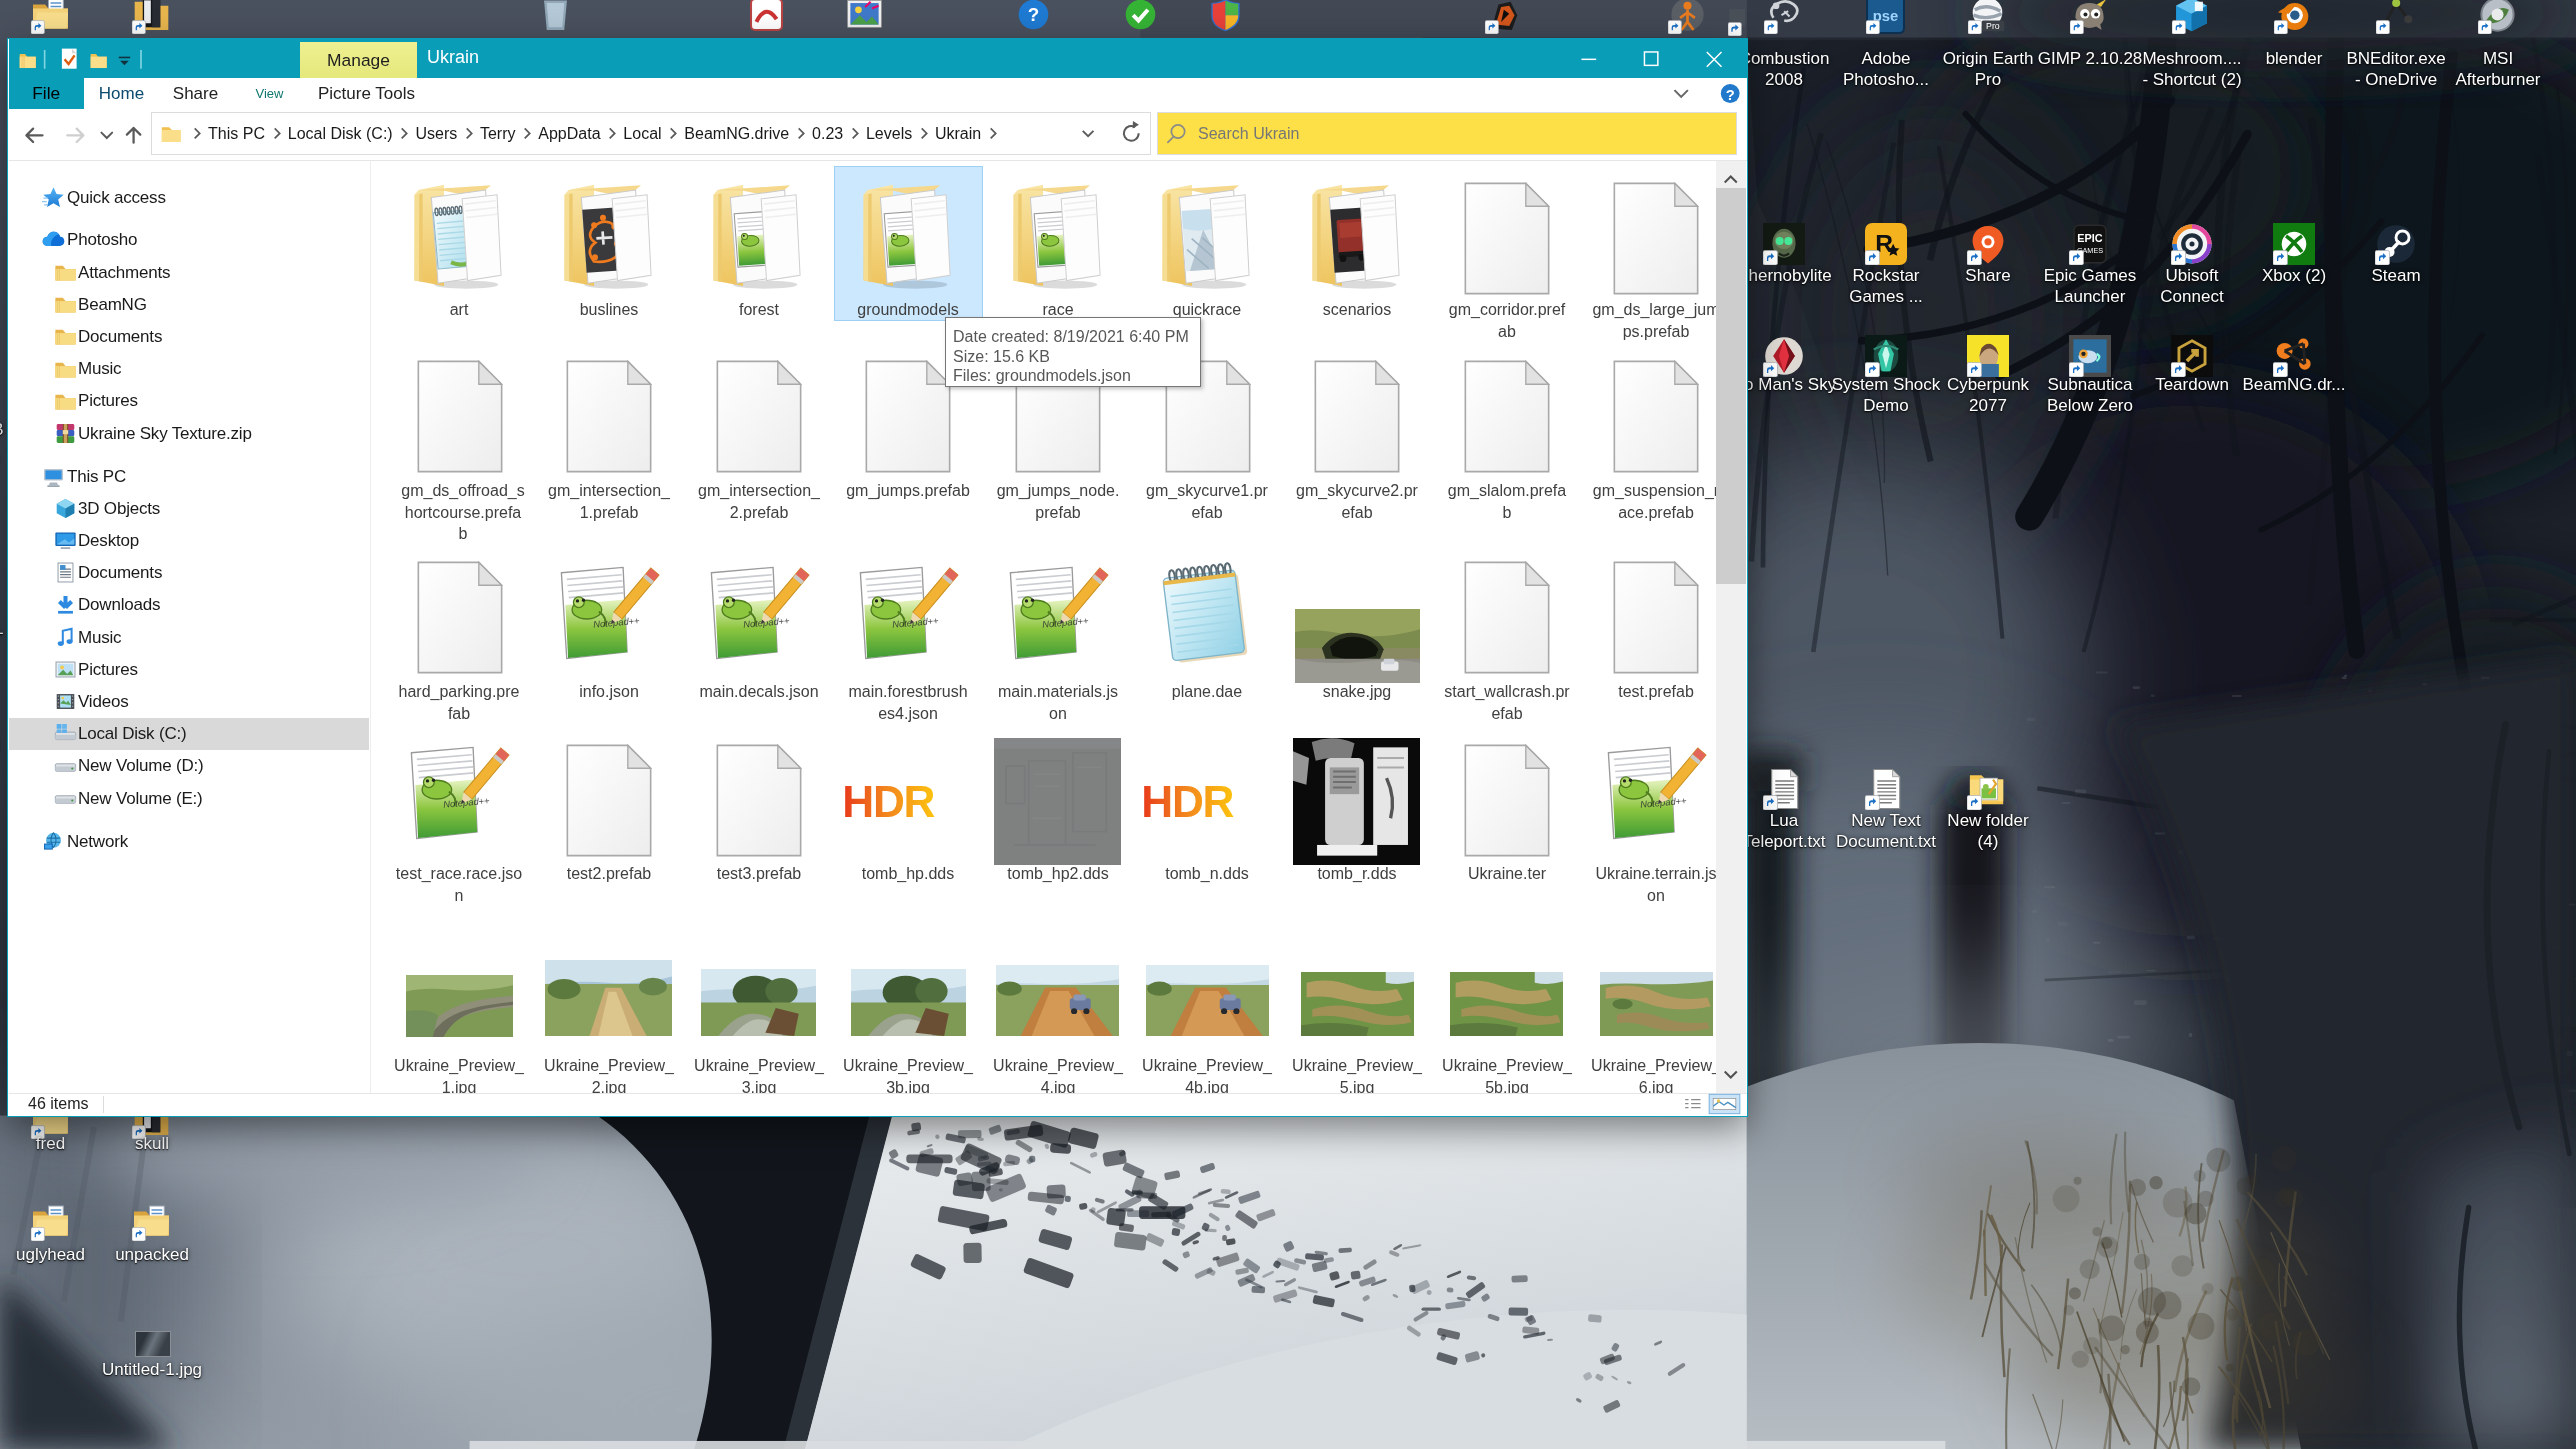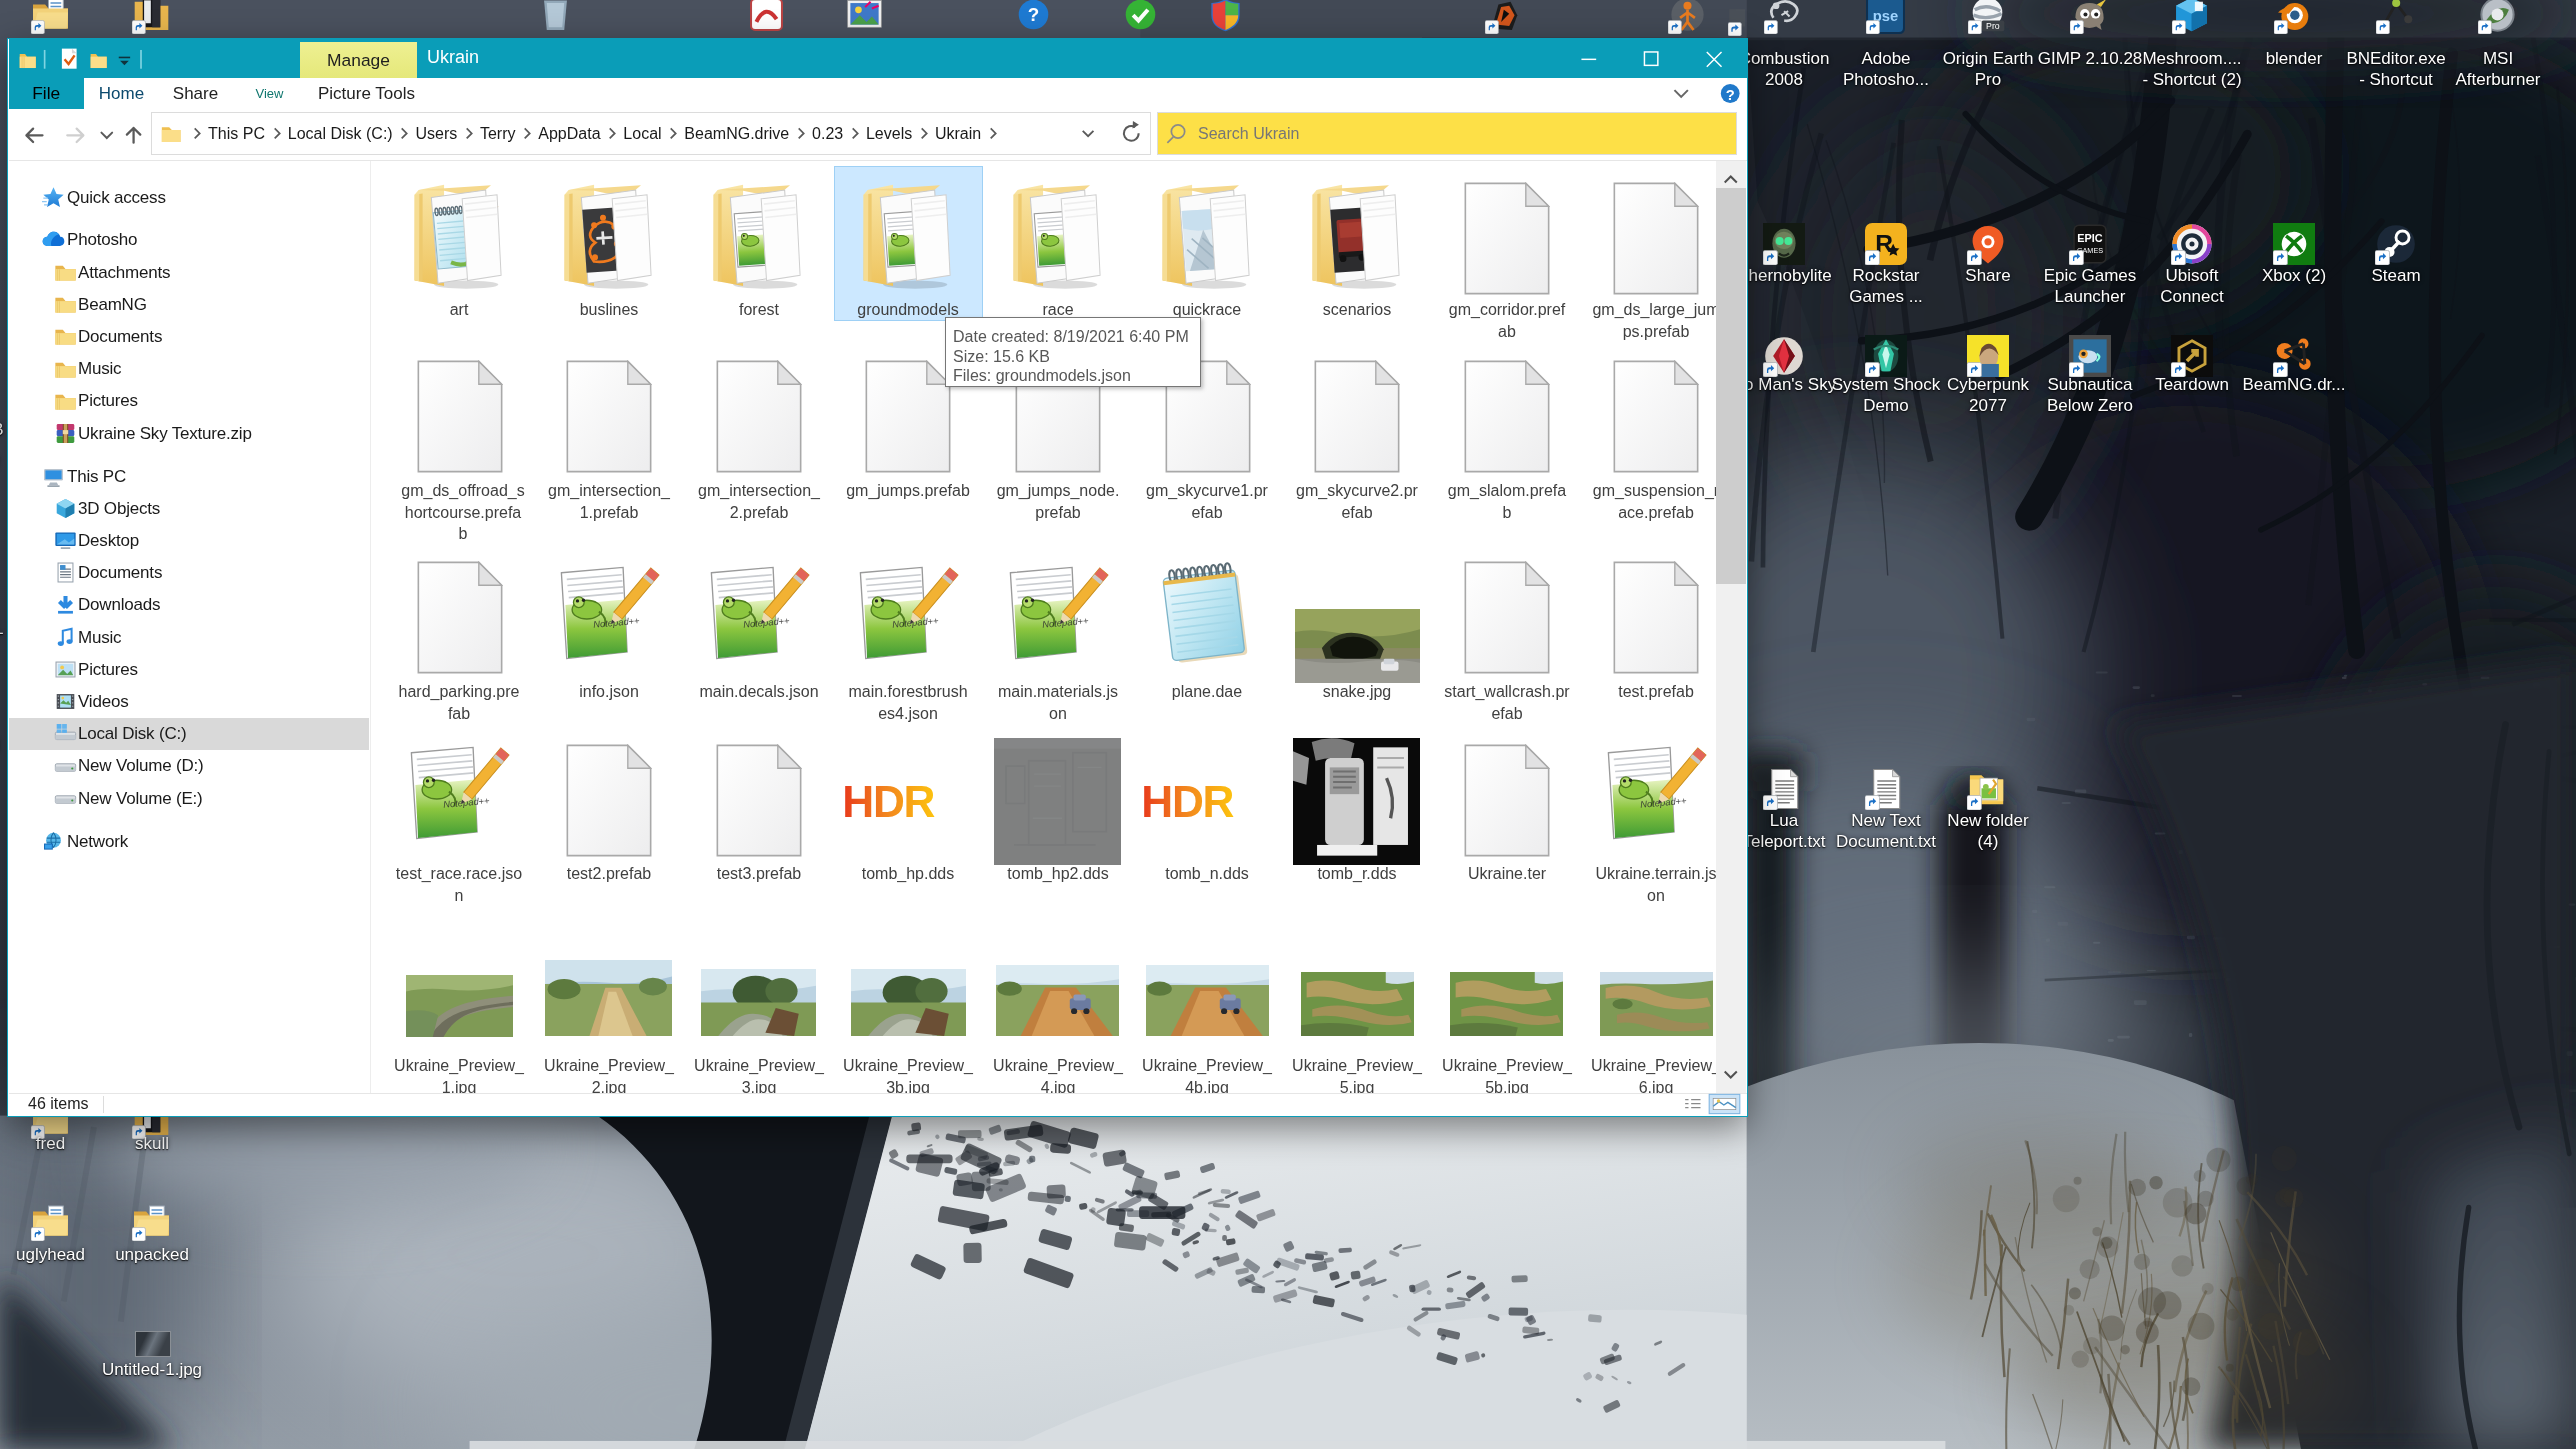--- a/index.html
+++ b/index.html
@@ -612,21 +612,21 @@
     <circle cx="12" cy="44" r="6" fill="#9ec43f"></circle>
     <circle cx="30" cy="12" r="6" fill="#9ec43f"></circle>
     <circle cx="48" cy="36" r="6" fill="#3a3a3a"></circle>
     <g transform="translate(0,38)">
       <rect width="20" height="20" rx="2.5" fill="#fff" stroke="#a8adb3" stroke-width="1"></rect>
       <path d="M5.5,14.5 L5.5,9.5 Q5.5,6.5 9,6.5 L11,6.5 L11,3.5 L15.5,7.8 L11,12 L11,9.2 L9.2,9.2 Q7.3,9.2 7.3,11 L7.3,14.5 Z" fill="#1b70c6"></path>
     </g>
   </svg>
 <div class="lbl" style="left:2322px;top:48px;width:148px">
     <div>BNEditor.exe</div>
-    <div>- Shortcut</div>
+    <div>- OneDrive</div>
   </div>
 <svg class="abs" style="left:2478px;top:-5.4px" width="39" height="39" viewBox="0 0 58 58">
     <circle cx="29" cy="29" r="24" fill="#b9bfc6"></circle>
     <circle cx="29" cy="29" r="24" fill="none" stroke="#7c838b" stroke-width="3"></circle>
     <path d="M12,38 q18,-26 34,-16 q-6,18 -24,20 Z" fill="#4d7e3e"></path>
     <circle cx="29" cy="29" r="9" fill="#e8eaec"></circle>
     <g transform="translate(0,38)">
       <rect width="20" height="20" rx="2.5" fill="#fff" stroke="#a8adb3" stroke-width="1"></rect>
       <path d="M5.5,14.5 L5.5,9.5 Q5.5,6.5 9,6.5 L11,6.5 L11,3.5 L15.5,7.8 L11,12 L11,9.2 L9.2,9.2 Q7.3,9.2 7.3,11 L7.3,14.5 Z" fill="#1b70c6"></path>
     </g>

